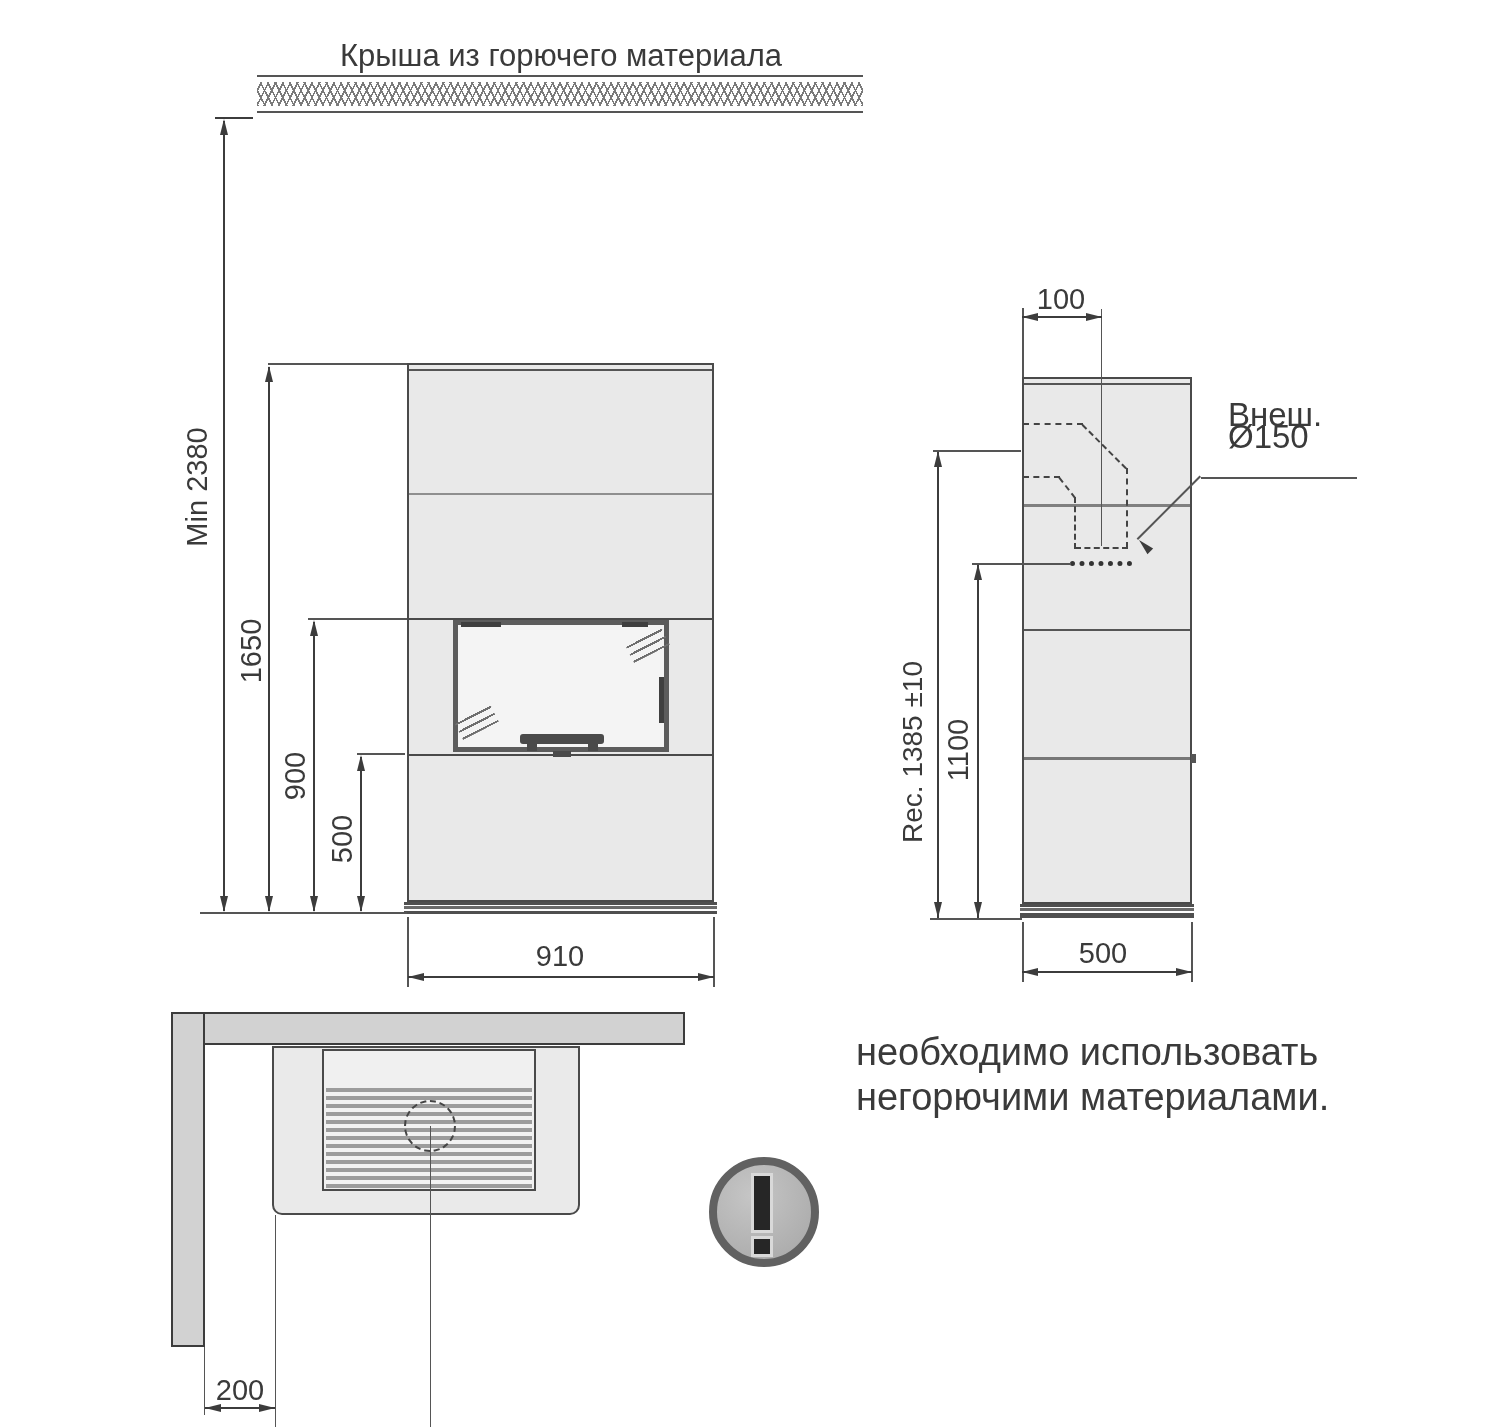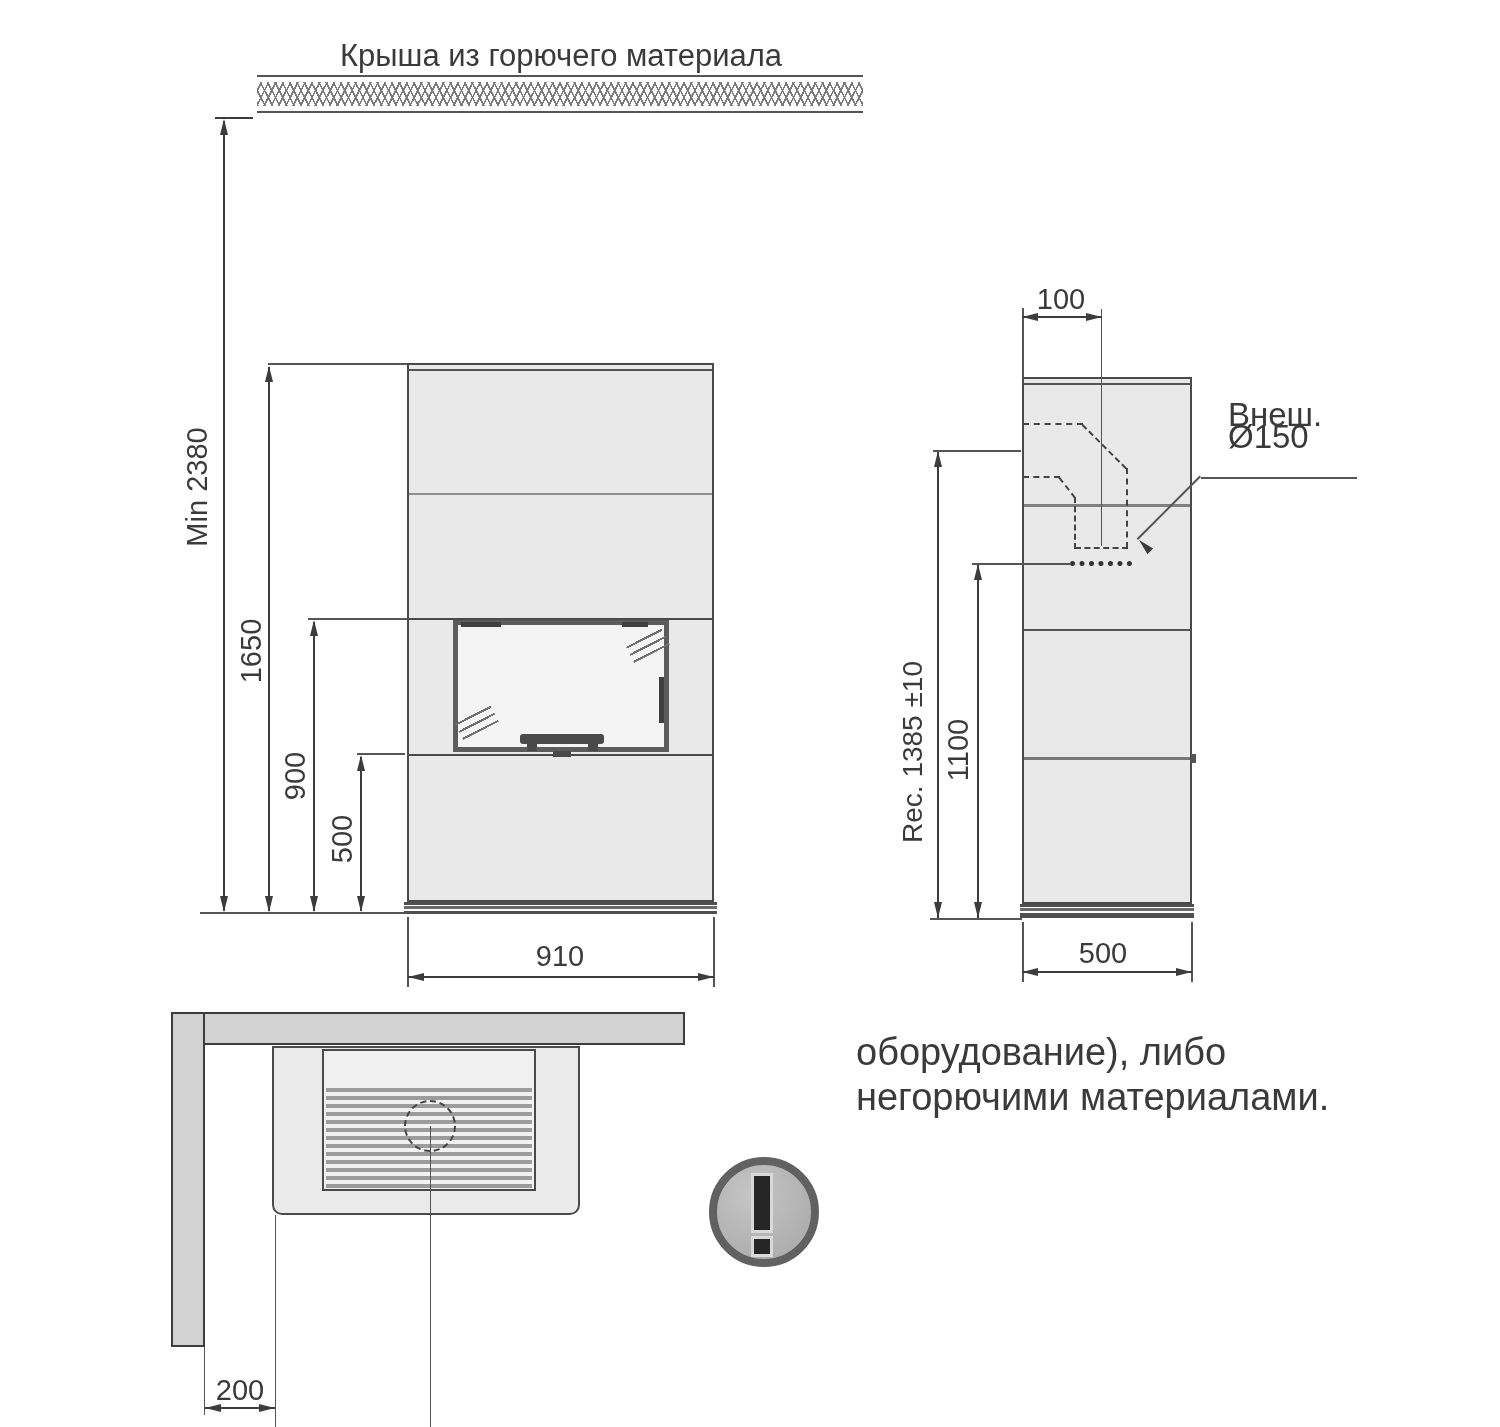--- a/index.html
+++ b/index.html
@@ -172,18 +172,18 @@
     <div class="ar" style="left:259px;top:1404px;"></div>
   </div>
 
   <div>
     <div class="abs" style="left:709px;top:1157px;width:110px;height:110px;border:8px solid #616161;border-radius:50%;
                 background:radial-gradient(circle at 38% 32%, #c6c6c6, #a6a6a6);box-sizing:border-box;"></div>
     <div class="abs" style="left:751px;top:1173px;width:16px;height:54px;background:#262626;border:3px solid #d9d9d9;box-sizing:content-box;"></div>
     <div class="abs" style="left:751px;top:1236px;width:16px;height:15px;background:#262626;border:3px solid #d9d9d9;box-sizing:content-box;"></div>
 
     <div class="abs" style="left:856px;top:1030px;">
-      <div class="warn-line">оборудование), либо</div>
+      <div class="warn-line">необходимо использовать</div>
       <div class="warn-line">негорючими материалами.</div>
     </div>
   </div>
 
 </div>
 
 </body></html>

